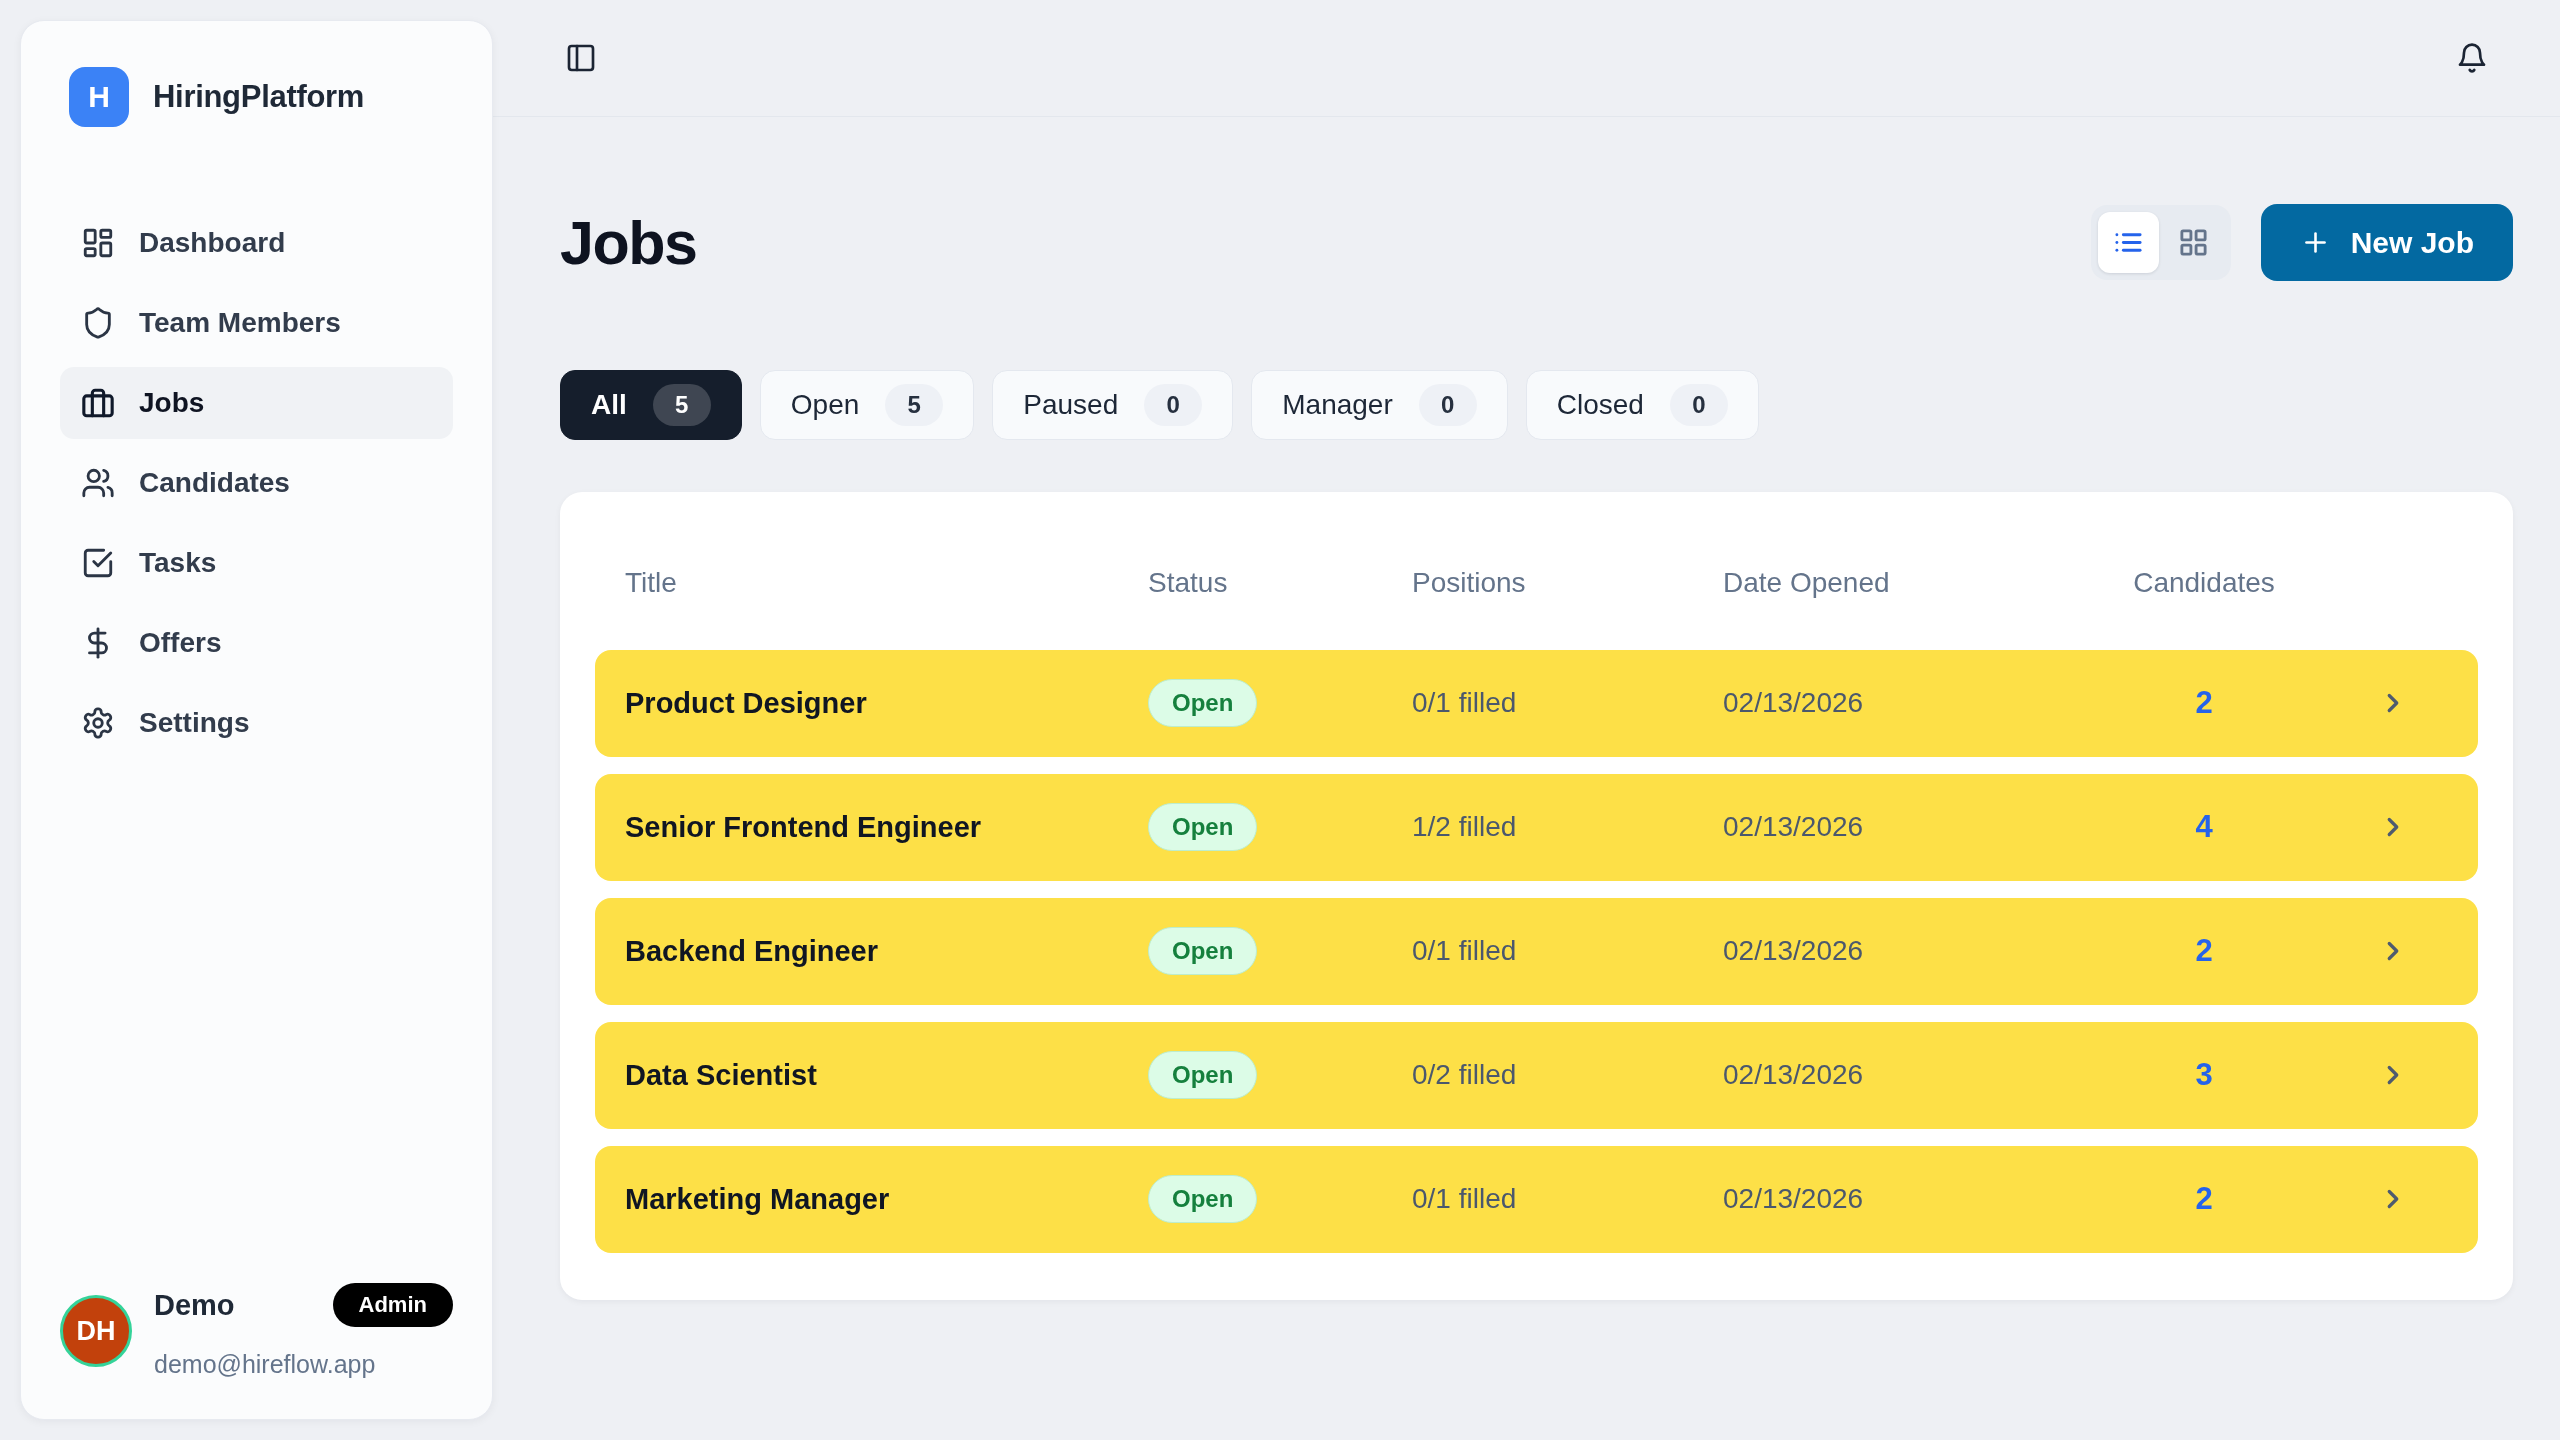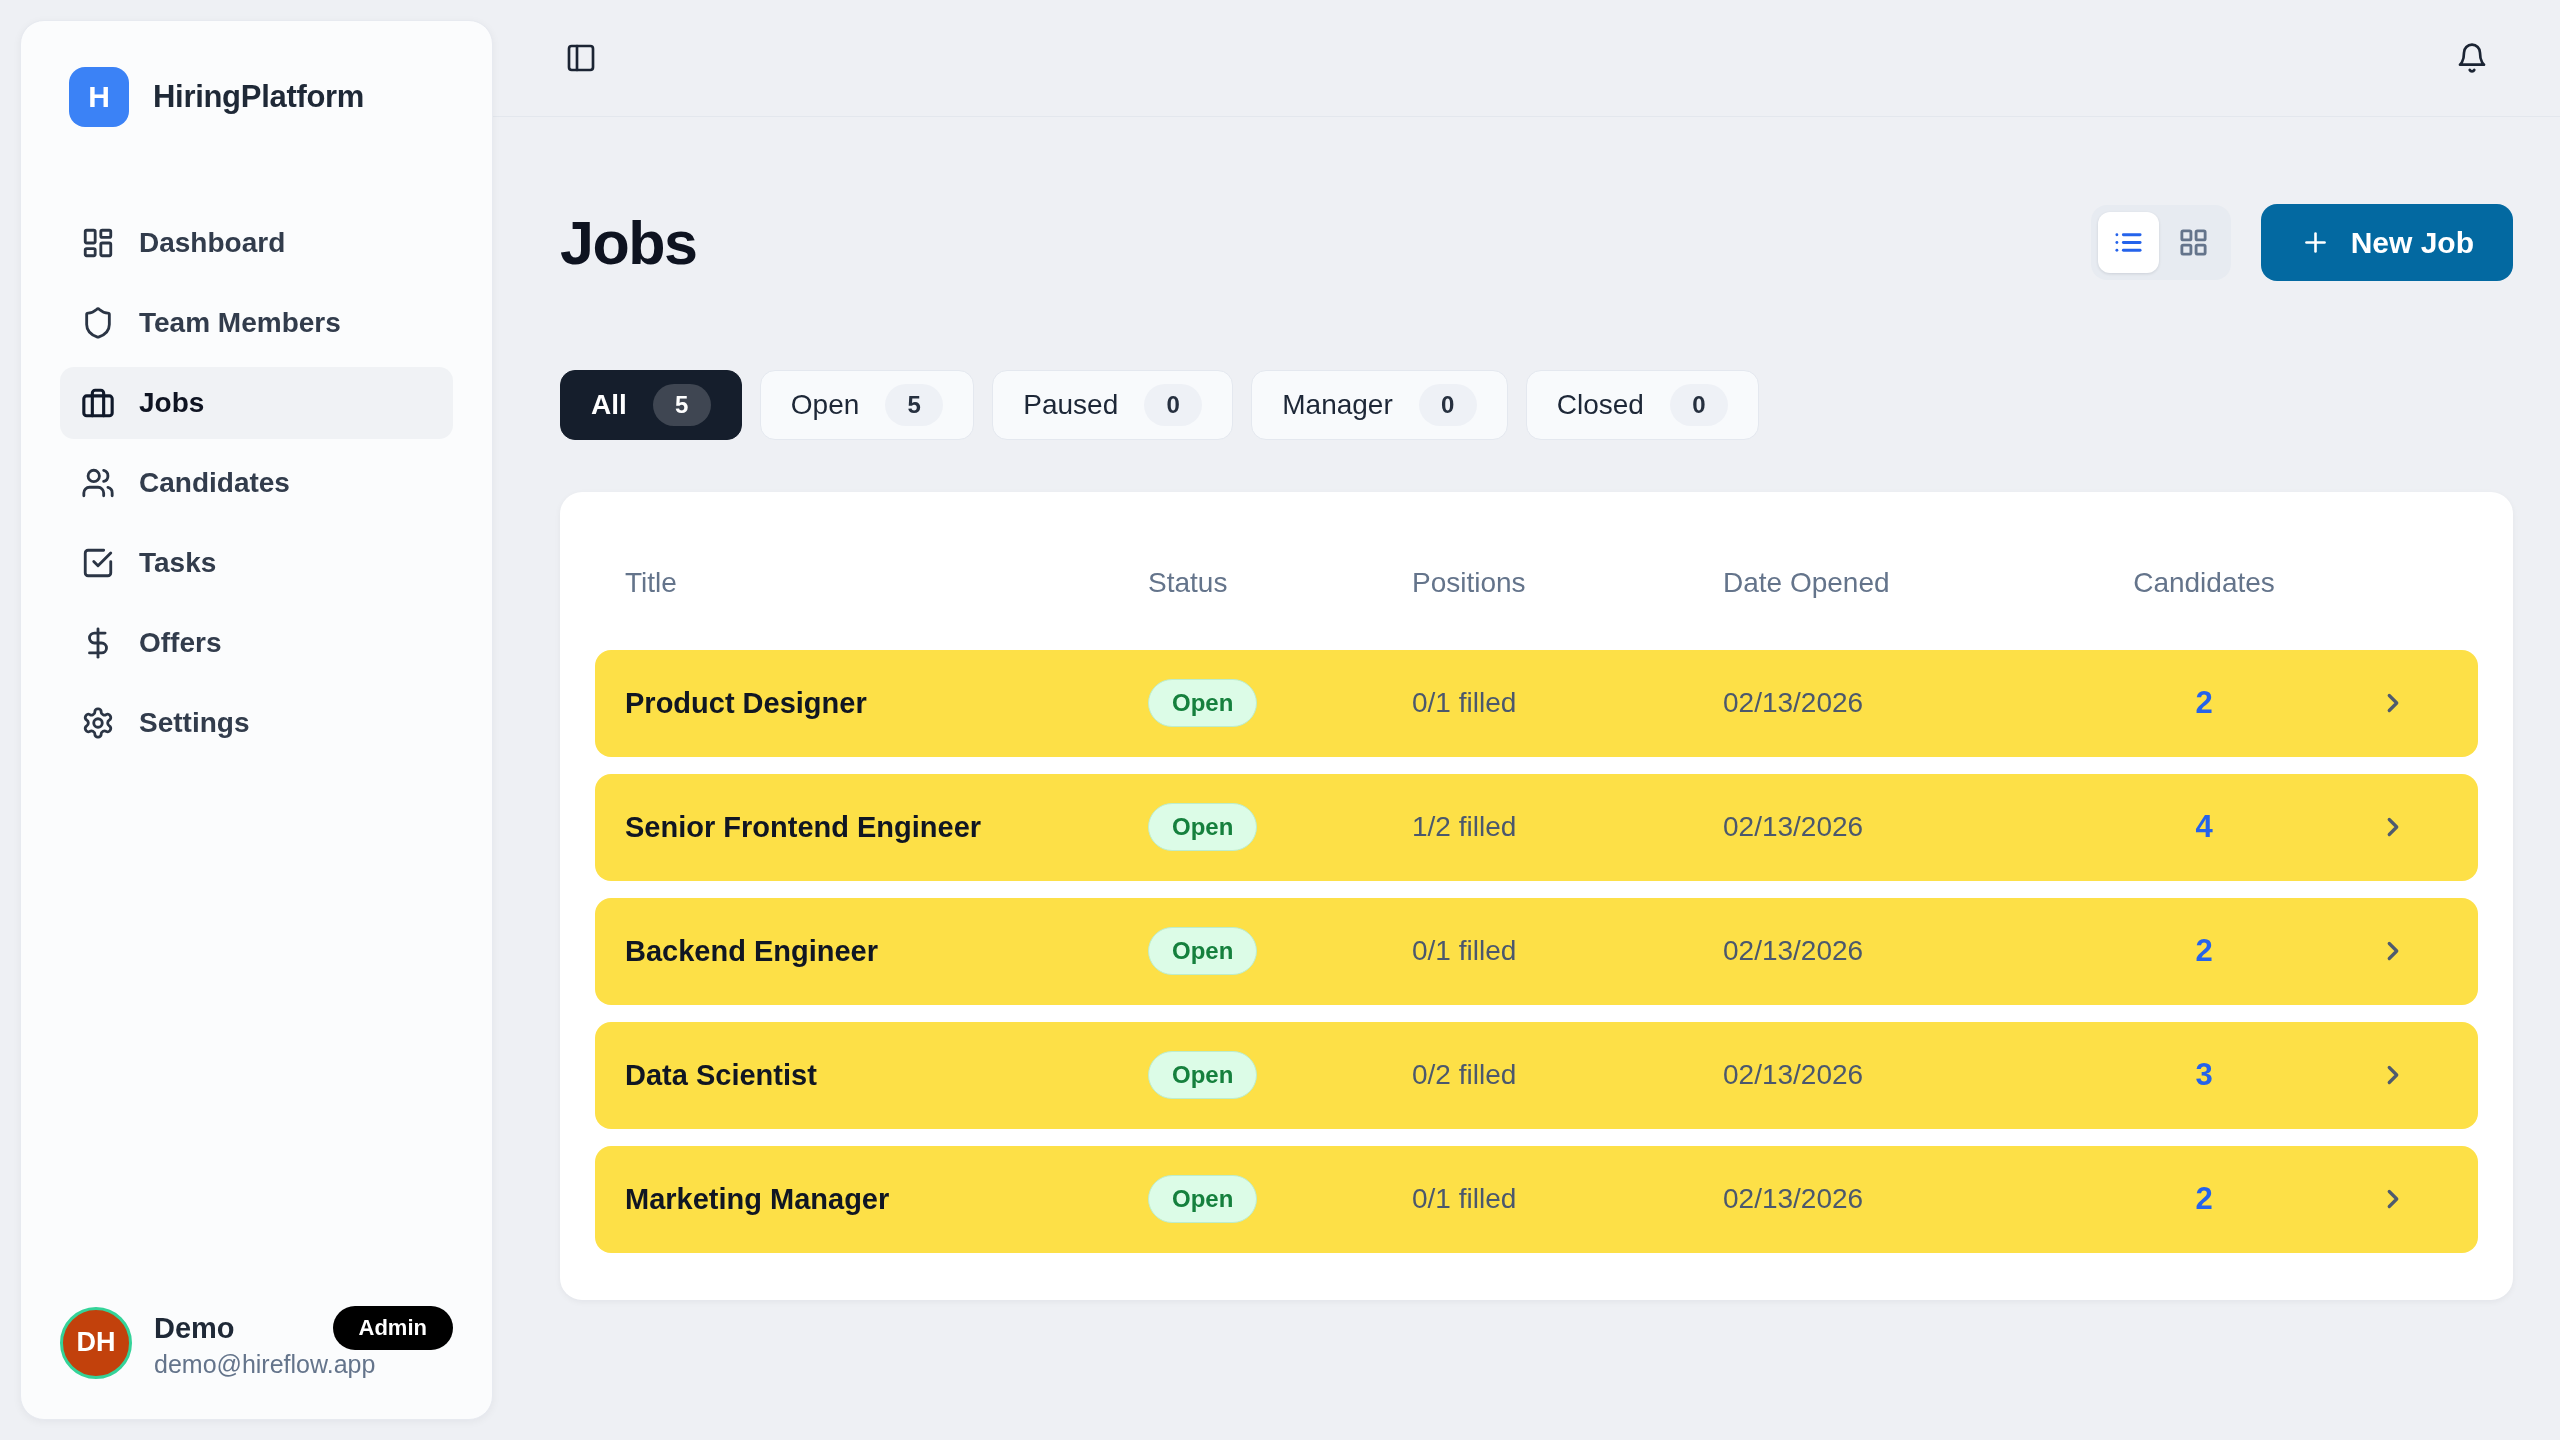--- a/index.html
+++ b/index.html
@@ -40,21 +40,21 @@
   .nav-item.active { background: #f0f2f5; color: #0f1422; font-weight: 700; }
   .nav-item.active svg { stroke: #10192a; stroke-width: 2.2; }
 
   .profile { position: absolute; left: 0; right: 0; bottom: 0; padding: 0 39px 40px 39px; display: flex; align-items: center; gap: 22px; }
   .avatar {
     width: 72px; height: 72px; border-radius: 50%;
     background: #c2410c; border: 3px solid #34d399; color: #fff;
     font-size: 27px; font-weight: 600;
     display: flex; align-items: center; justify-content: center; flex: none;
   }
-  .profile-info { flex: 1; display: flex; flex-direction: column; gap: 0; }
+  .profile-info { flex: 1; display: flex; flex-direction: column; gap: 23px; }
   .profile-top { display: flex; align-items: center; justify-content: space-between; }
   .profile-name { font-size: 29px; font-weight: 700; color: #1f2937; }
   .role-badge { background: #000000; color: #fff; font-size: 22px; font-weight: 700; padding: 9px 26px; border-radius: 999px; }
   .profile-email { font-size: 25px; color: #64748b; }
 
   
   .main { margin-left: 493px; height: 1440px; }
   .topbar {
     height: 117px; border-bottom: 1px solid #e3e7ed;
     display: flex; align-items: center; justify-content: space-between;

